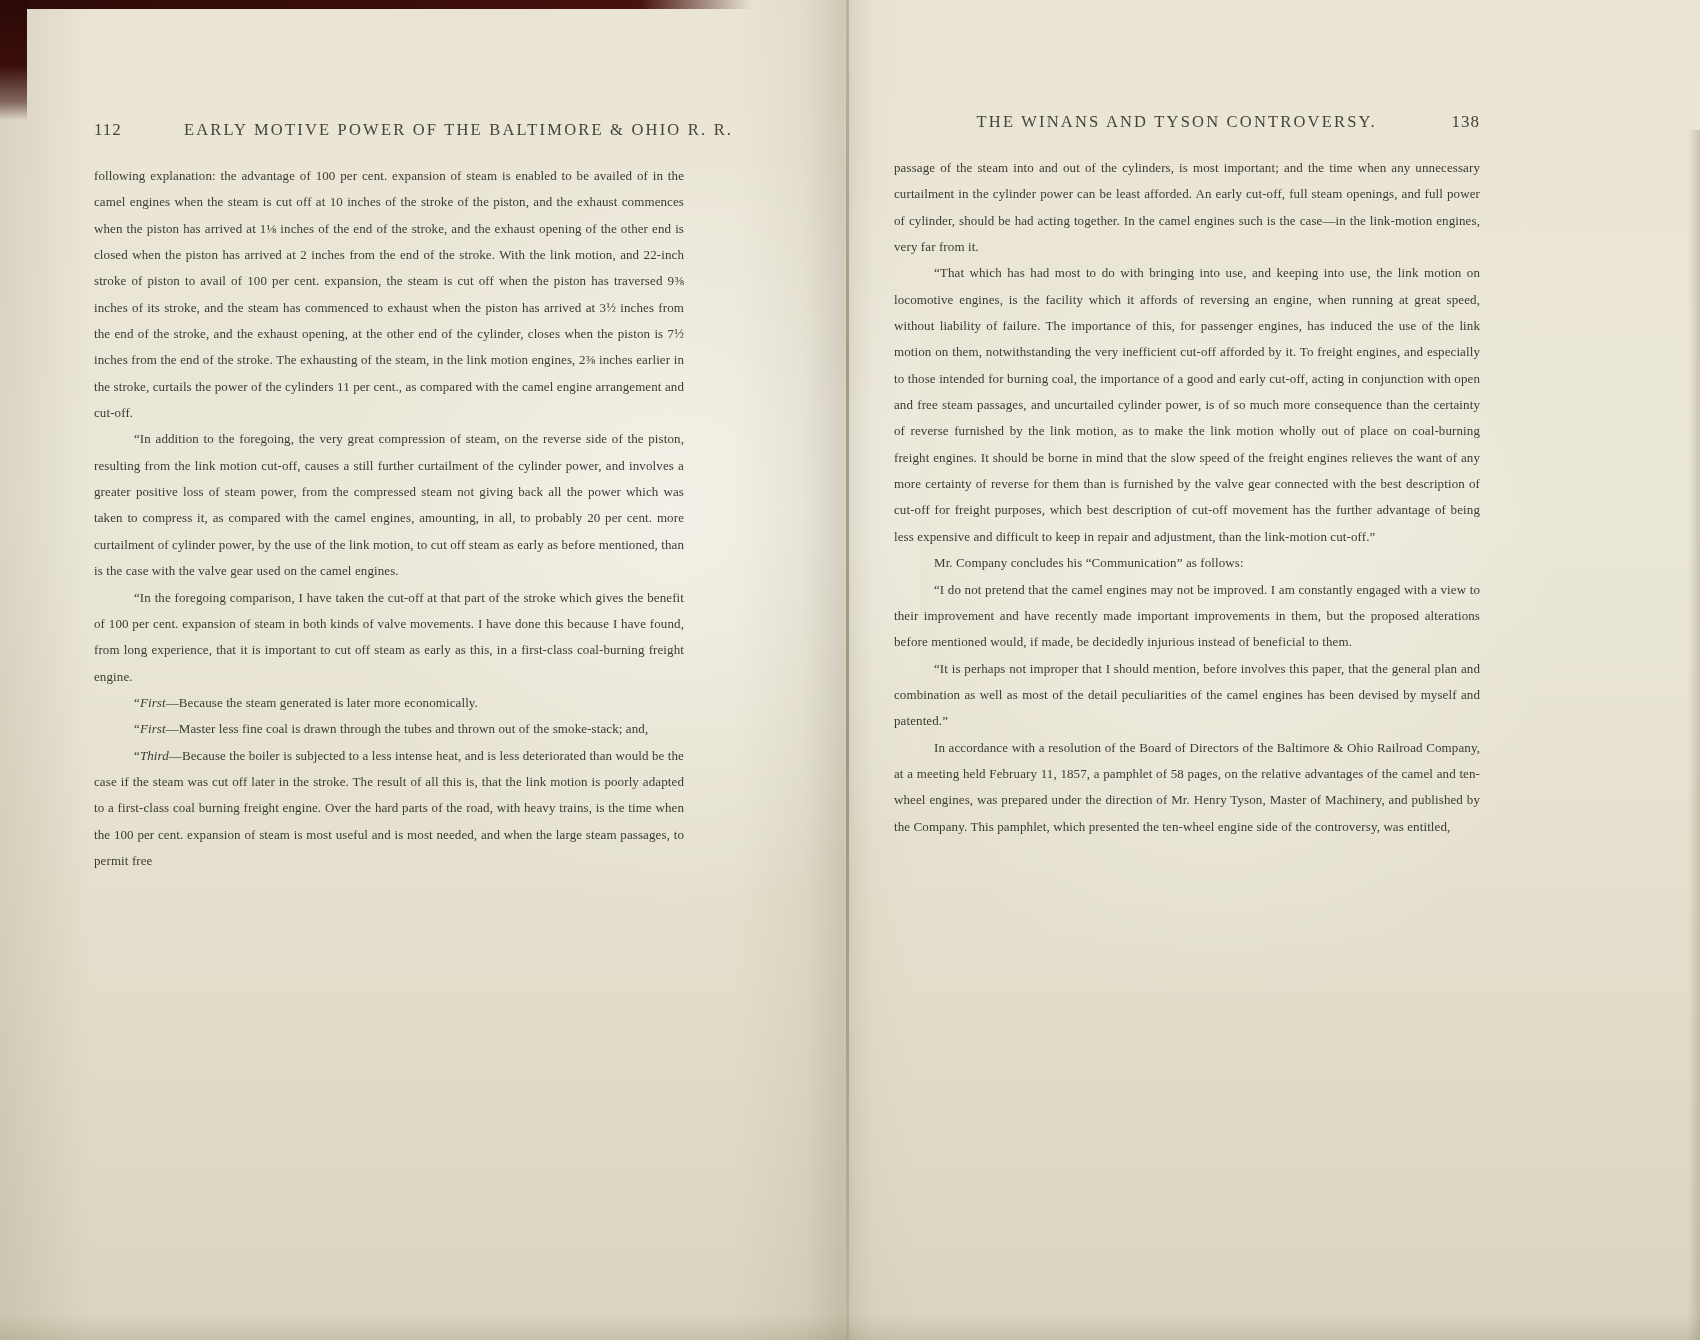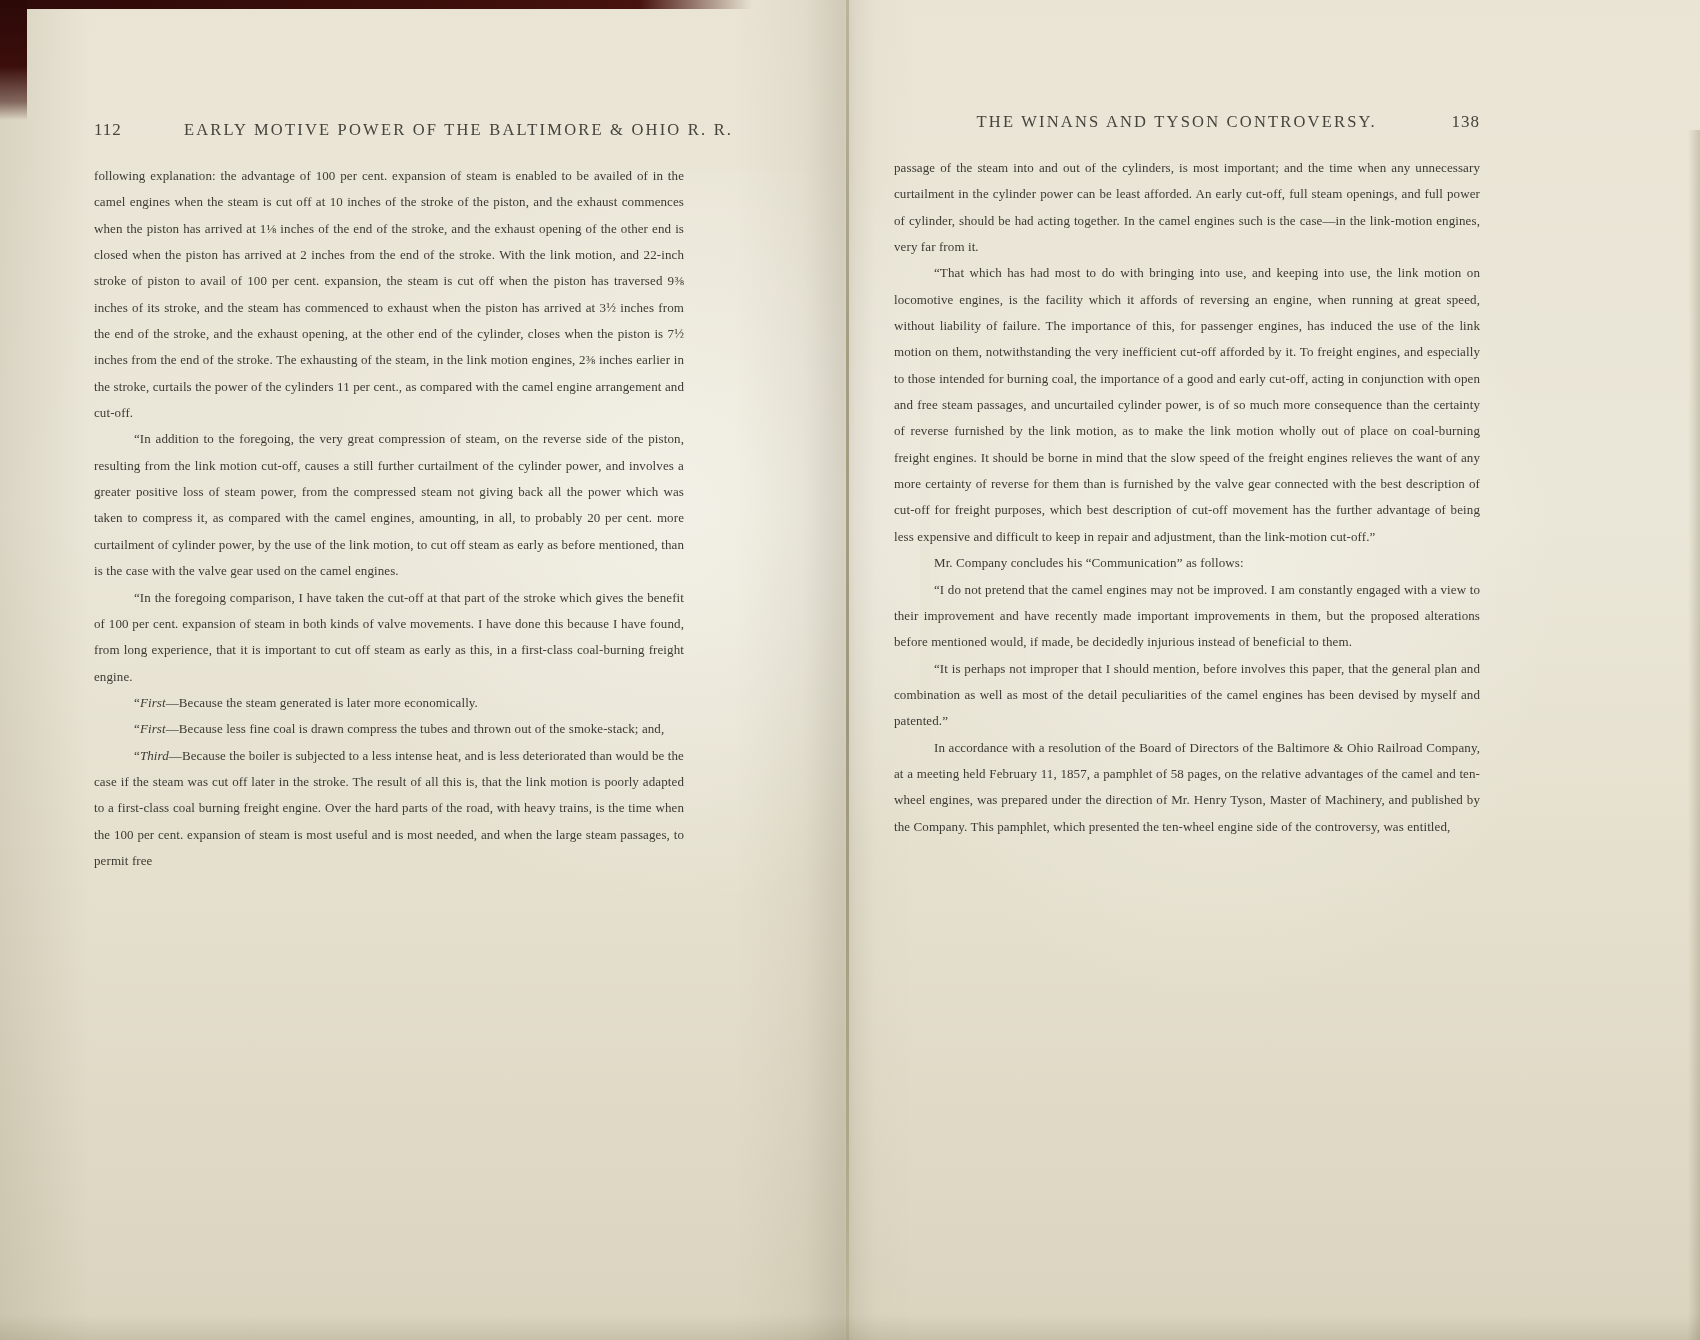--- a/index.html
+++ b/index.html
@@ -115,21 +115,21 @@
   <div class="page" id="left-page">
     <div class="running-head">
       <span class="head-num">112</span>
       <span class="head-title">EARLY MOTIVE POWER OF THE BALTIMORE &amp; OHIO R. R.</span>
     </div>
     <div class="body-text">
         <p><span>following explanation: the advantage of 100 per cent. expansion of steam is enabled to be availed of in the camel engines when the steam is cut off at 10 inches of the stroke of the piston, and the exhaust commences when the piston has arrived at 1⅛ inches of the end of the stroke, and the exhaust opening of the other end is closed when the piston has arrived at 2 inches from the end of the stroke.  With the link motion, and 22-inch stroke of piston to avail of 100 per cent. expansion, the steam is cut off when the piston has traversed 9⅜ inches of its stroke, and the steam has commenced to exhaust when the piston has arrived at 3½ inches from the end of the stroke, and the exhaust opening, at the other end of the cylinder, closes when the piston is 7½ inches from the end of the stroke.  The exhausting of the steam, in the link motion engines, 2⅜ inches earlier in the stroke, curtails the power of the cylinders 11 per cent., as compared with the camel engine arrangement and cut-off.</span></p>
         <p class="indent"><span>“In addition to the foregoing, the very great compression of steam, on the reverse side of the piston, resulting from the link motion cut-off, causes a still further curtailment of the cylinder power, and involves a greater positive loss of steam power, from the compressed steam not giving back all the power which was taken to compress it, as compared with the camel engines, amounting, in all, to probably 20 per cent. more curtailment of cylinder power, by the use of the link motion, to cut off steam as early as before mentioned, than is the case with the valve gear used on the camel engines.</span></p>
         <p class="indent"><span>“In the foregoing comparison, I have taken the cut-off at that part of the stroke which gives the benefit of 100 per cent. expansion of steam in both kinds of valve movements.  I have done this because I have found, from long experience, that it is important to cut off steam as early as this, in a first-class coal-burning freight engine.</span></p>
         <p class="indent"><span>“</span><i>First</i><span>—Because the steam generated is later more economically.</span></p>
-        <p class="indent"><span>“</span><i>First</i><span>—Because less fine coal is drawn compress the tubes and thrown out of the smoke-stack; and,</span></p>
+        <p class="indent"><span>“</span><i>First</i><span>—Master less fine coal is drawn through the tubes and thrown out of the smoke-stack; and,</span></p>
         <p class="indent"><span>“</span><i>Third</i><span>—Because the boiler is subjected to a less intense heat, and is less deteriorated than would be the case if the steam was cut off later in the stroke.  The result of all this is, that the link motion is poorly adapted to a first-class coal burning freight engine.  Over the hard parts of the road, with heavy trains, is the time when the 100 per cent. expansion of steam is most useful and is most needed, and when the large steam passages, to permit free</span></p>
       </div>
   </div>
 
   <div class="page" id="right-page">
     <div class="running-head">
       <span class="head-title">THE WINANS AND TYSON CONTROVERSY.</span>
       <span class="head-num">138</span>
     </div>
     <div class="body-text">

